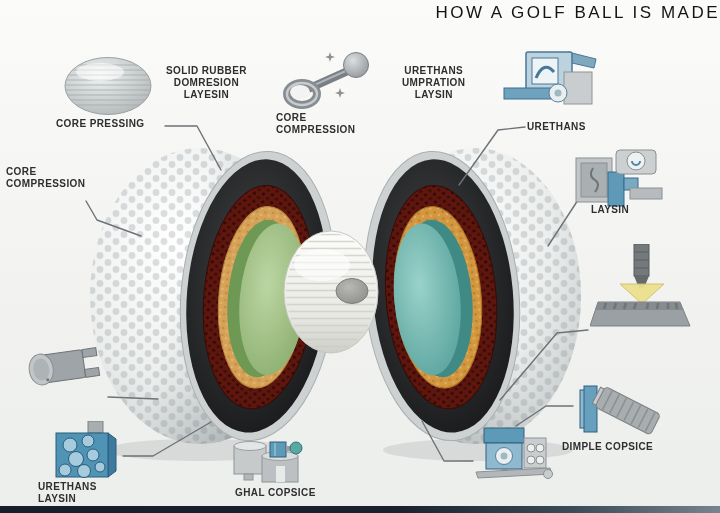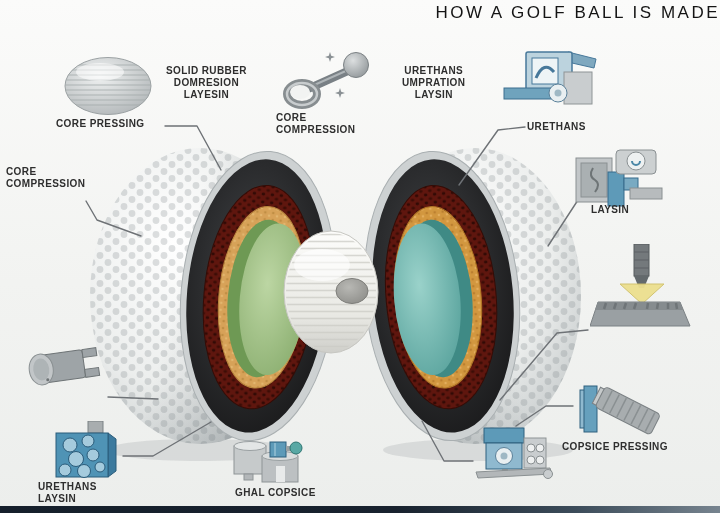--- a/index.html
+++ b/index.html
@@ -309,20 +309,20 @@
   <div class="label la" style="left:56px;top:118px">CORE PRESSING</div>
   <div class="label" style="left:6px;top:166px;width:160px">CORE
 COMPRESSION</div>
   <div class="label" style="left:276px;top:112px;width:112px">CORE
 COMPRESSION</div>
   <div class="label la" style="left:402px;top:65px">URETHANS
 UMPRATION
 LAYSIN</div>
   <div class="label la" style="left:527px;top:121px">URETHANS</div>
   <div class="label la" style="left:591px;top:204px">LAYSIN</div>
-  <div class="label la" style="left:562px;top:441px">COPSICE PRESSING</div>
+  <div class="label la" style="left:562px;top:441px">DIMPLE COPSICE</div>
   <div class="label la" style="left:465px;top:509px">PAINTING</div>
   <div class="label la" style="left:235px;top:487px">GHAL COPSICE</div>
   <div class="label" style="left:38px;top:481px;width:100px">URETHANS
 LAYSIN</div>
 
   <div class="bottombar"></div>
 </div>
 
 </body></html>

